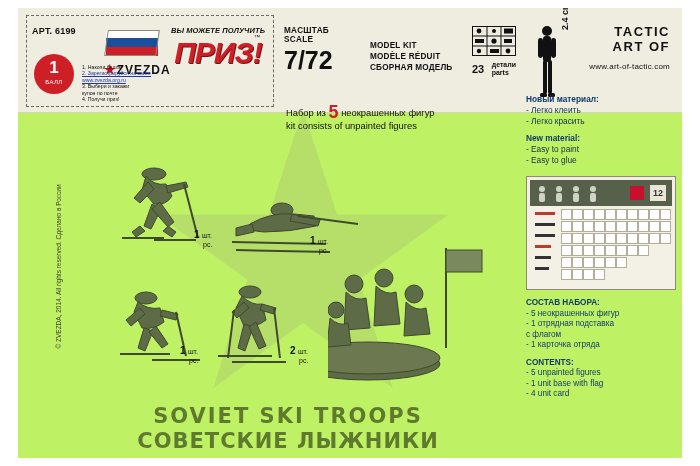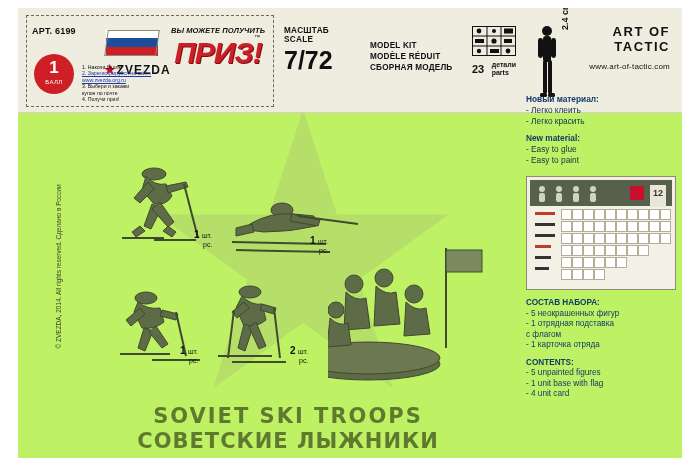--- a/index.html
+++ b/index.html
@@ -128,21 +128,21 @@
   
   .card{
     position:absolute;left:508px;top:168px;width:148px;height:112px;
     background:#f3f1e6;border:1px solid #8d8a78;
   }
   .card-top{
     position:absolute;left:3px;top:3px;right:3px;height:26px;
     background:#56604a;
   }
   .card-top .swatch{position:absolute;right:28px;top:6px;width:14px;height:14px;background:#c8102e;}
-  .card-top .num{position:absolute;right:6px;top:5px;width:16px;height:22px;background:#e9e6d8;color:#333;font-size:9px;font-weight:bold;text-align:center;line-height:16px;}
+  .card-top .num{position:absolute;right:6px;top:5px;width:16px;height:16px;background:#e9e6d8;color:#333;font-size:9px;font-weight:bold;text-align:center;line-height:16px;}
   .card-rows{position:absolute;left:4px;top:32px;right:4px;bottom:4px;}
   .row{height:10px;margin-bottom:2px;position:relative;}
   .cell{position:absolute;top:0;height:9px;width:9px;border:1px solid #b3ae99;background:#fff;}
 
   
   .contents{
     position:absolute;left:508px;top:290px;width:160px;
     font-size:8.2px;line-height:10.5px;color:#123a6b;
   }
   .contents .h{font-weight:bold;}
@@ -279,35 +279,46 @@
           <rect x="7" y="36" width="4" height="34" rx="2" fill="#111"></rect>
           <rect x="12" y="36" width="4" height="34" rx="2" fill="#111"></rect>
           <rect x="4" y="69" width="7" height="4" rx="1.5" fill="#111"></rect>
           <rect x="12" y="69" width="7" height="4" rx="1.5" fill="#111"></rect>
         </svg>
       </div>
       <div class="height-txt">2.4 cm</div>
     </div>
 
     <div class="brand">
+      <div class="a">TACTIC</div>
       <div class="a">ART OF</div>
-      <div class="a">TACTIC</div>
       <div class="url">www.art-of-tactic.com</div>
     </div>
   </div>
 
+  <div class="setdesc">
+    <div>
+      <span>Набор из</span>
+      <span class="big5">5</span>
+      <span>неокрашенных фигур</span>
+    </div>
+    <div>
+      <span>kit consists of</span>
+      <span>unpainted figures</span>
+    </div>
+  </div>
 
   <div class="newmat">
     <div class="h">Новый материал:</div>
     <div>- Легко клеить</div>
     <div>- Легко красить</div>
     <div class="gap"></div>
     <div class="h">New material:</div>
+    <div>- Easy to paint</div>
     <div>- Easy to glue</div>
-    <div>- Easy to paint</div>
   </div>
 
   <div class="card">
     <div class="card-top">
       <svg width="92" height="22" viewBox="0 0 92 22" style="position:absolute;left:4px;top:3px;">
         <g fill="#cfd3c4">
           <circle cx="8" cy="6" r="3"></circle>
             <rect x="5" y="10" width="6" height="9" rx="2"></rect>
           <circle cx="25" cy="6" r="3"></circle>
             <rect x="22" y="10" width="6" height="9" rx="2"></rect>

